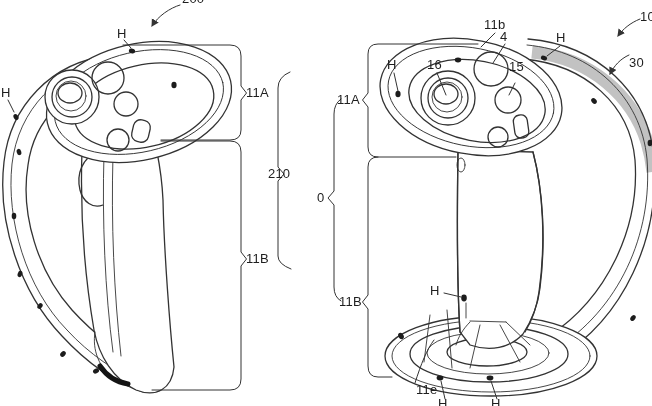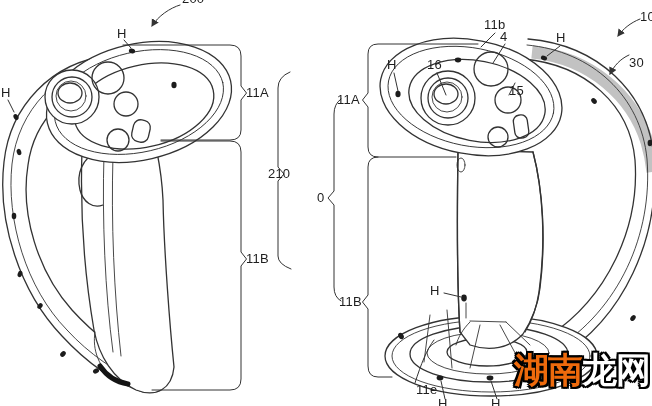--- a/index.html
+++ b/index.html
@@ -199,29 +199,26 @@
   <span class="ref" style="left:117px;top:27px">H</span>
   <span class="ref" style="left:1px;top:86px">H</span>
   <span class="ref" style="left:246px;top:86px">11A</span>
   <span class="ref" style="left:268px;top:167px">210</span>
   <span class="ref" style="left:246px;top:252px">11B</span>
 
   <span class="ref" style="left:484px;top:18px">11b</span>
   <span class="ref" style="left:500px;top:30px">4</span>
   <span class="ref" style="left:556px;top:31px">H</span>
   <span class="ref" style="left:427px;top:58px">16</span>
-  <span class="ref" style="left:509px;top:84px">15</span>
+  <span class="ref" style="left:509px;top:60px">15</span>
   <span class="ref" style="left:387px;top:58px">H</span>
   <span class="ref" style="left:337px;top:93px">11A</span>
   <span class="ref" style="left:317px;top:191px">0</span>
   <span class="ref" style="left:339px;top:295px">11B</span>
   <span class="ref" style="left:430px;top:284px">H</span>
   <span class="ref" style="left:416px;top:383px">11e</span>
   <span class="ref" style="left:438px;top:397px">H</span>
   <span class="ref" style="left:491px;top:397px">H</span>
   <span class="ref" style="left:629px;top:56px">30</span>
   <span class="ref" style="left:640px;top:10px">10</span>
 
-  <div class="wm">
-    <span class="o" style="color:#ee6a0c">湖南</span><span class="o" style="color:#ffffff">龙网</span>
-  </div>
 
 </div>
 
 </body></html>

